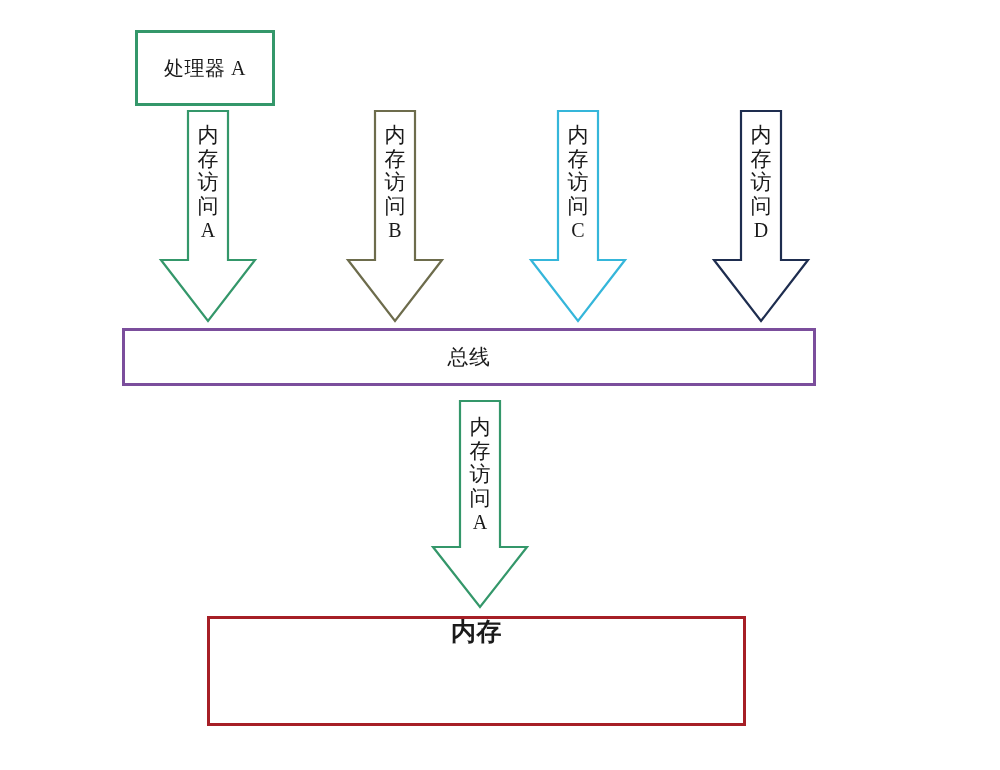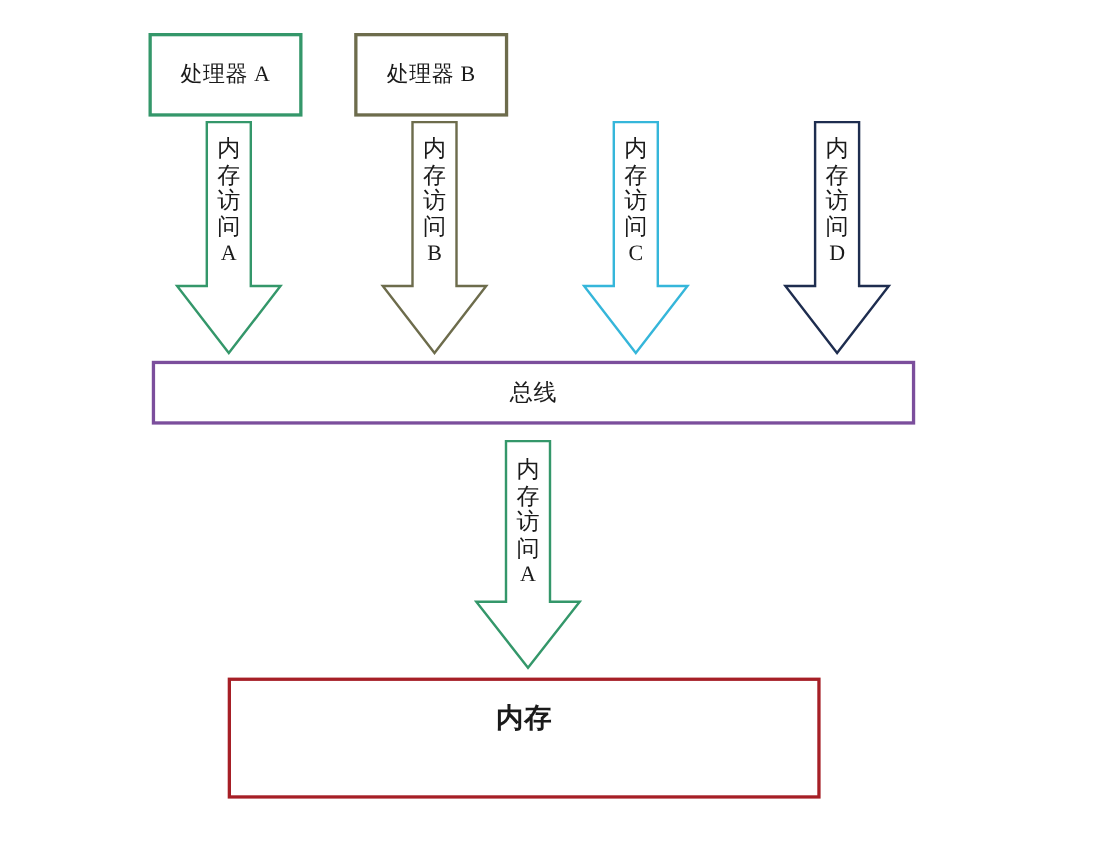--- a/index.html
+++ b/index.html
@@ -43,33 +43,32 @@
 
   
   .proc-box { top: 30px; width: 140px; height: 76px; border-width: 3px; border-style: solid; }
   #proc-a { left: 135px; border-color: #34976a; }
   #proc-b { left: 322px; border-color: #6d6c4c; }
   #proc-c { left: 505px; border-color: #35b6da; }
   #proc-d { left: 688px; border-color: #1e2d4f; }
 
   
   #bus-box {
-    left: 138px; top: 328px;
+    left: 122px; top: 328px;
     width: 694px; height: 58px;
     border: 3px solid #7b4e9c;
   }
   #bus-box .node-label { font-size: 21px; }
 
   
   #memory-box {
     left: 207px; top: 616px;
     width: 539px; height: 110px;
     border: 3px solid #a61f26;
     align-items: flex-start;
-    padding-top: 22px;
   }
   #memory-box .node-label { font-size: 25px; font-weight: 600; }
 
   
   .block-arrow {
     position: absolute;
   }
   .block-arrow svg {
     display: block;
     overflow: visible;
@@ -107,23 +106,20 @@
   #arrow-d .arrow-text { padding-top: 14px; }
   #arrow-bus .arrow-text { padding-top: 16px; }
 </style>
 </head>
 <body>
 
 <div id="canvas">
 
   <div class="node-box proc-box" id="proc-a">
     <span class="node-label">处理器 A</span>
-  </div>
-  <div class="node-box proc-box" id="proc-b">
-    <span class="node-label">处理器 B</span>
   </div>
 
   <div class="block-arrow" id="arrow-a">
     <svg width="96" height="212" viewBox="0 0 96 212" aria-hidden="true">
       <path d="M28 1 L68 1 L68 150 L95 150 L48 211 L1 150 L28 150 Z" fill="#ffffff" stroke="#34976a" stroke-width="2.2" stroke-linejoin="miter"></path>
     </svg>
     <div class="arrow-text">
       <span class="arrow-char">内</span>
       <span class="arrow-char">存</span>
       <span class="arrow-char">访</span>

